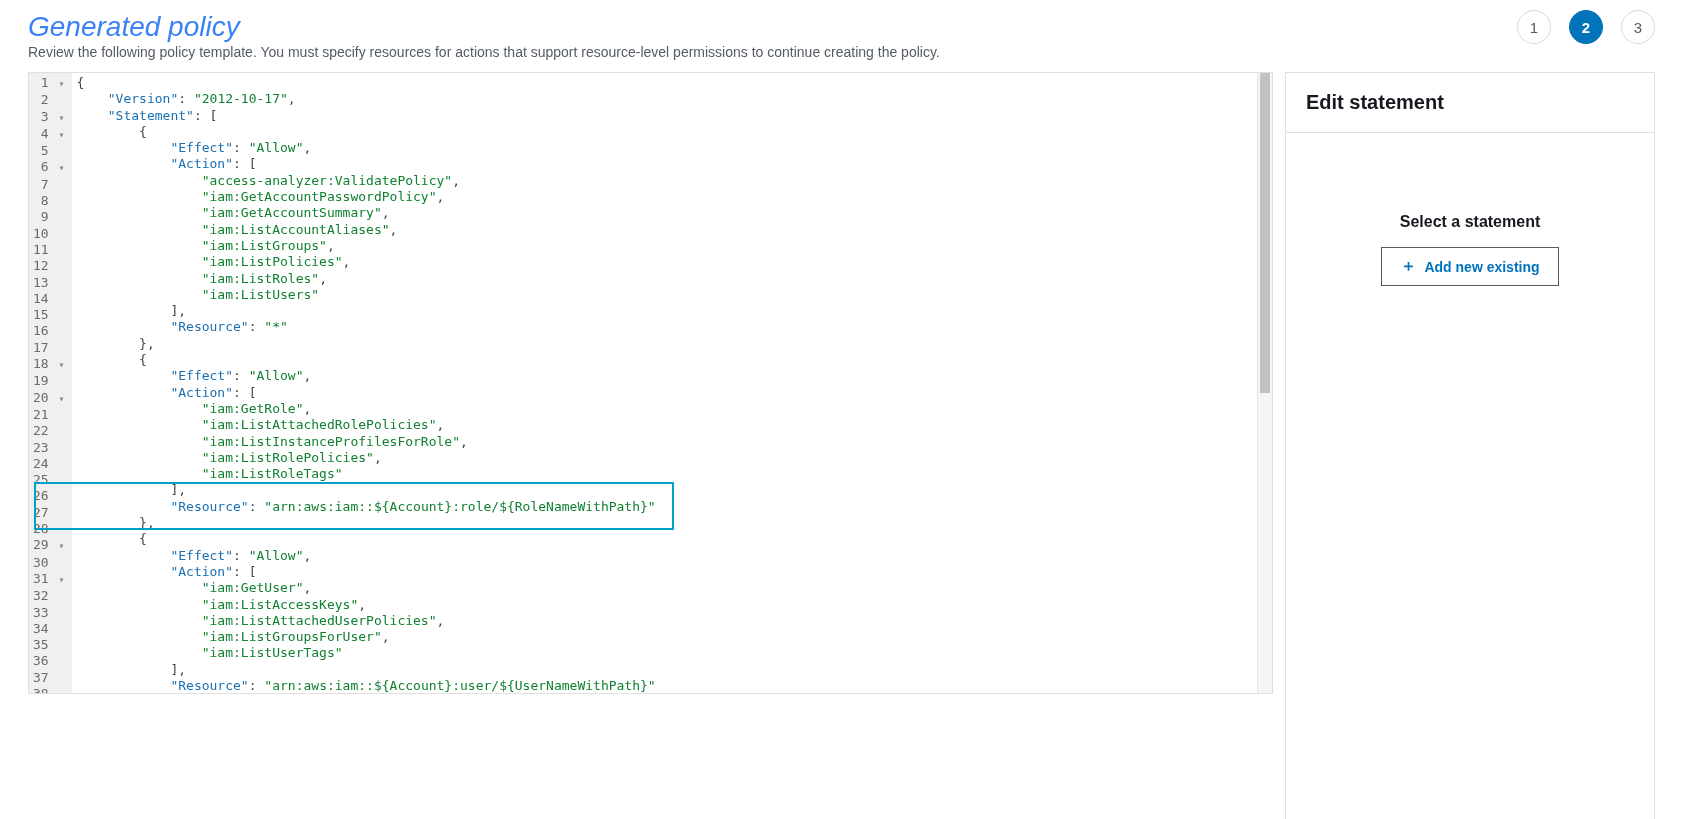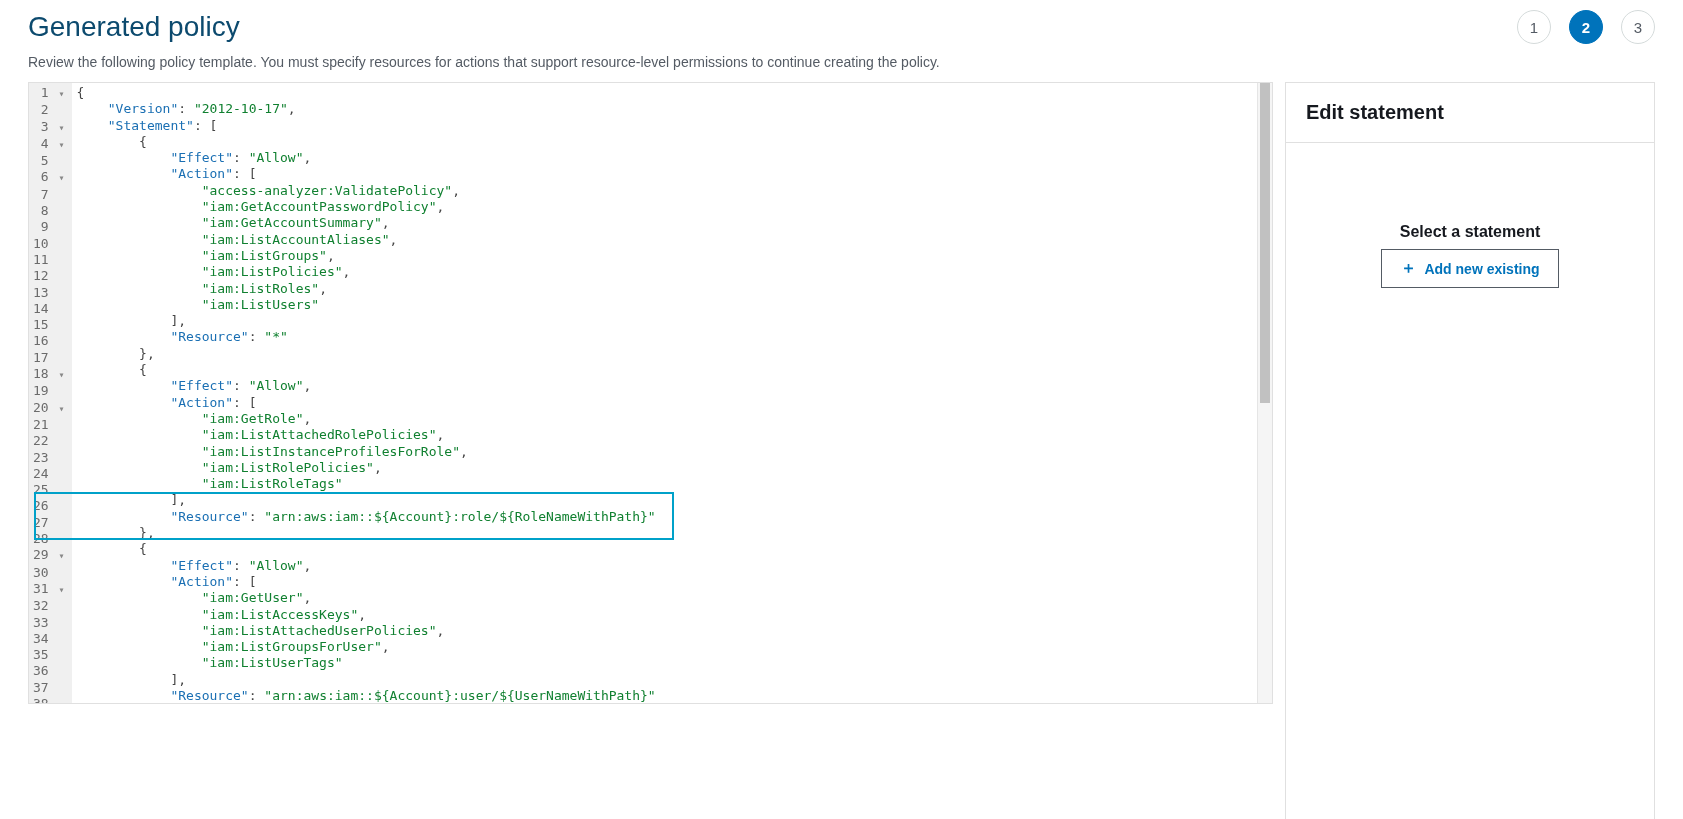--- a/index.html
+++ b/index.html
@@ -1,41 +1,41 @@
 <!DOCTYPE html>
 <html><head>
 <meta charset="utf-8">
 <style>
   * { box-sizing: border-box; margin: 0; padding: 0; }
   body { font-family: "Amazon Ember", "Helvetica Neue", Arial, sans-serif; background: #fff; color: #16191f; }
   .container { padding: 10px 28px; width: 1683px; }
   .header-row { display: flex; justify-content: space-between; align-items: center; }
-  .page-title { font-size: 28px; font-weight: 400; color: #0c4a6e; }
+  .page-title { font-size: 28px; font-weight: 400; color: #3b82f6; font-style: italic; }
   .steps { display: flex; gap: 18px; align-items: center; }
   .step-circle { width: 34px; height: 34px; border-radius: 50%; display: flex; align-items: center; justify-content: center; font-size: 15px; border: 1px solid #d5dbdb; background: #fff; color: #545b64; }
   .step-circle.active { background: #0073bb; color: #fff; border-color: #0073bb; font-weight: 700; }
   .subheader { font-size: 22px; font-weight: 400; color: #16191f; margin-top: 28px; padding-bottom: 8px; border-bottom: 1px solid #d5dbdb; }
-  .description { font-size: 14px; color: #545b64; margin-top: 10px; }
+  .description { font-size: 14px; color: #545b64; }
   .main-row { display: flex; gap: 12px; margin-top: 12px; }
   .editor-wrap { flex: 1; border: 1px solid #e0e0e0; display: flex; position: relative; height: 622px; overflow: hidden; }
   .gutter { background: #f0f0f0; color: #6b6b6b; text-align: right; font-family: "Menlo","Consolas",monospace; font-size: 13px; line-height: 16.3px; padding: 2px 8px 2px 4px; user-select: none; min-width: 38px; }
   .gutter-line { white-space: nowrap; }
   .fold { color: #888; font-size: 10px; display: inline-block; width: 8px; }
   .code { flex: 1; font-family: "Menlo","Consolas",monospace; font-size: 13px; line-height: 16.3px; padding: 2px 4px; white-space: pre; color: #1e1e1e; position: relative; }
   .code-line { height: 16.3px; }
   .k { color: #1a6fb3; }   
   .s { color: #108030; }   
   .p { color: #444; }      
   .highlight-box { position: absolute; border: 2px solid #00a1c9; pointer-events: none; }
   .scrollbar-v { position: absolute; right: 0; top: 0; bottom: 0; width: 15px; background: #f5f5f5; border-left: 1px solid #e5e5e5; }
   .scroll-thumb { position: absolute; left: 2px; right: 2px; top: 0; height: 320px; background: #c1c1c1; border-radius: 0; }
   .side-panel { width: 370px; border: 1px solid #e0e0e0; display: flex; flex-direction: column; height: 754px; }
   .side-header { padding: 18px 20px; border-bottom: 1px solid #e0e0e0; font-size: 20px; font-weight: 700; color: #16191f; }
   .side-body { flex: 1; display: flex; flex-direction: column; align-items: center; padding-top: 80px; text-align: center; }
-  .select-title { font-size: 16px; font-weight: 700; color: #16191f; margin-bottom: 8px; }
+  .select-title { font-size: 16px; font-weight: 700; color: #16191f; margin-bottom: 16px; }
   .select-desc { font-size: 14px; color: #16191f; padding: 0 30px; margin-bottom: 18px; line-height: 1.5; }
   .add-btn { display: inline-flex; align-items: center; gap: 8px; border: 1px solid #545b64; background: #fff; color: #0073bb; font-size: 14px; font-weight: 700; padding: 8px 18px; cursor: pointer; }
   .plus-icon { color: #0073bb; font-size: 16px; font-weight: 700; }
 </style>
 </head>
 <body>
 
 <div class="container">
   <div class="header-row">
     <h1 class="page-title">Generated policy</h1>

